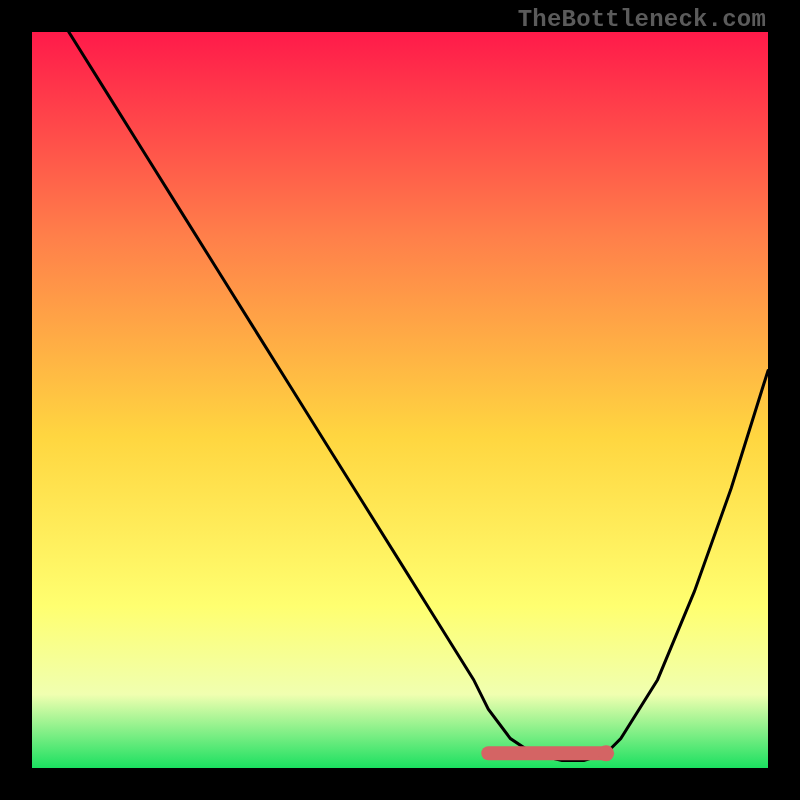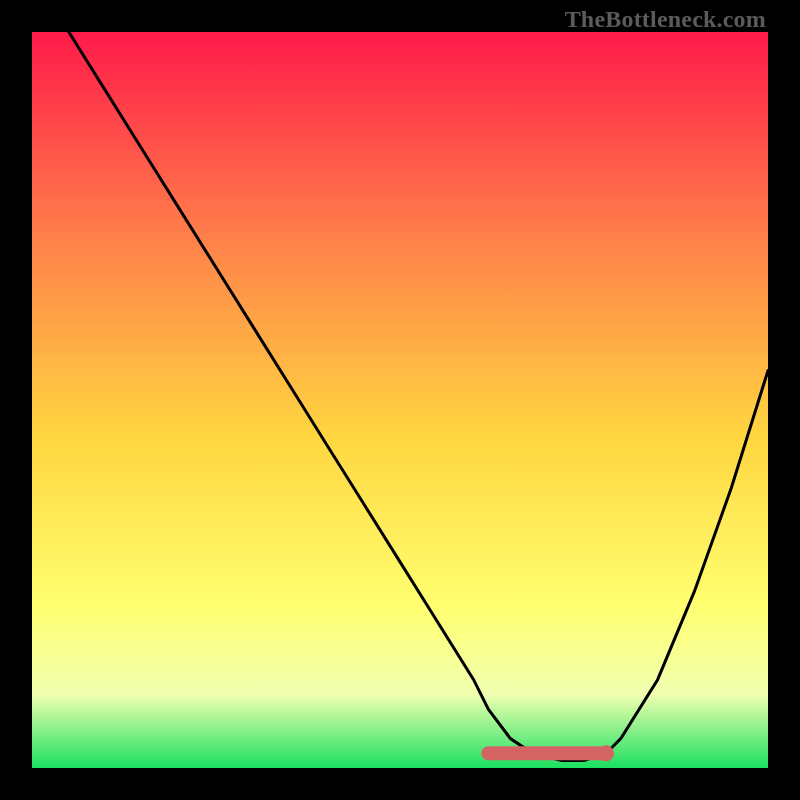--- a/index.html
+++ b/index.html
@@ -23,21 +23,21 @@
     top: 32px;
     left: 32px;
     width: 736px;
     height: 736px;
     overflow: hidden;
   }
   .watermark {
     position: absolute;
     top: 6px;
     right: 34px;
-    font-family: Liberation Serif, serif;
+    font-family: Liberation Mono, monospace;
     font-size: 24px;
     font-weight: 600;
     color: #5b5b5b;
     letter-spacing: 0.2px;
   }
   svg { display: block; }
 </style>
 </head>
 <body>
 

